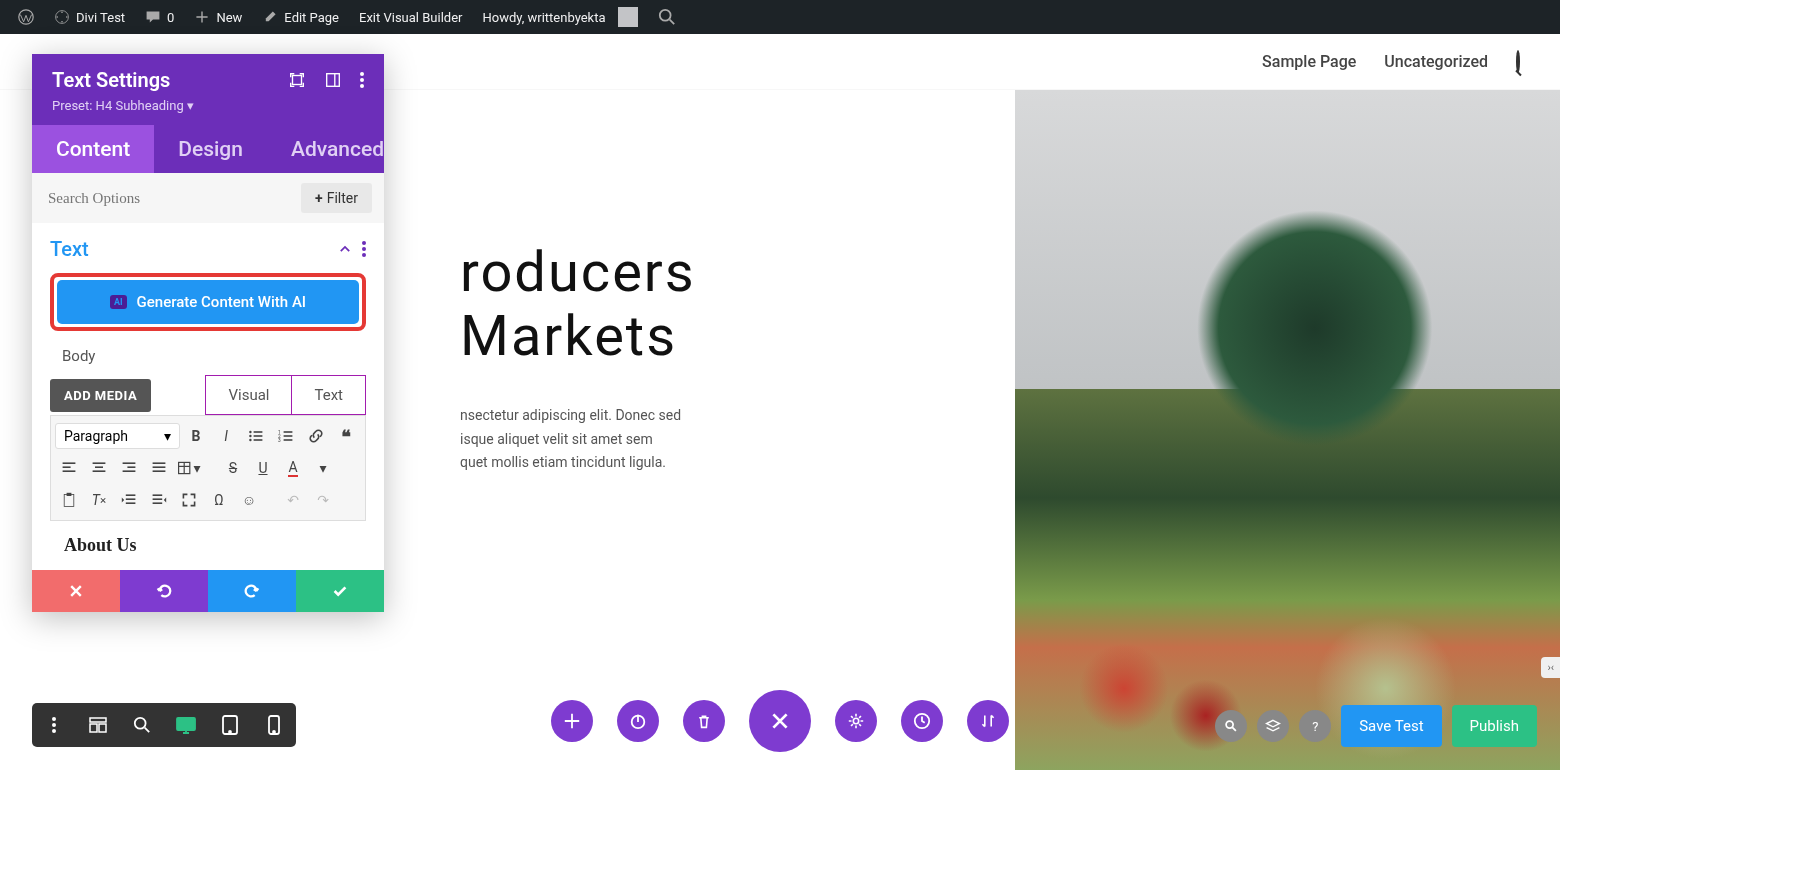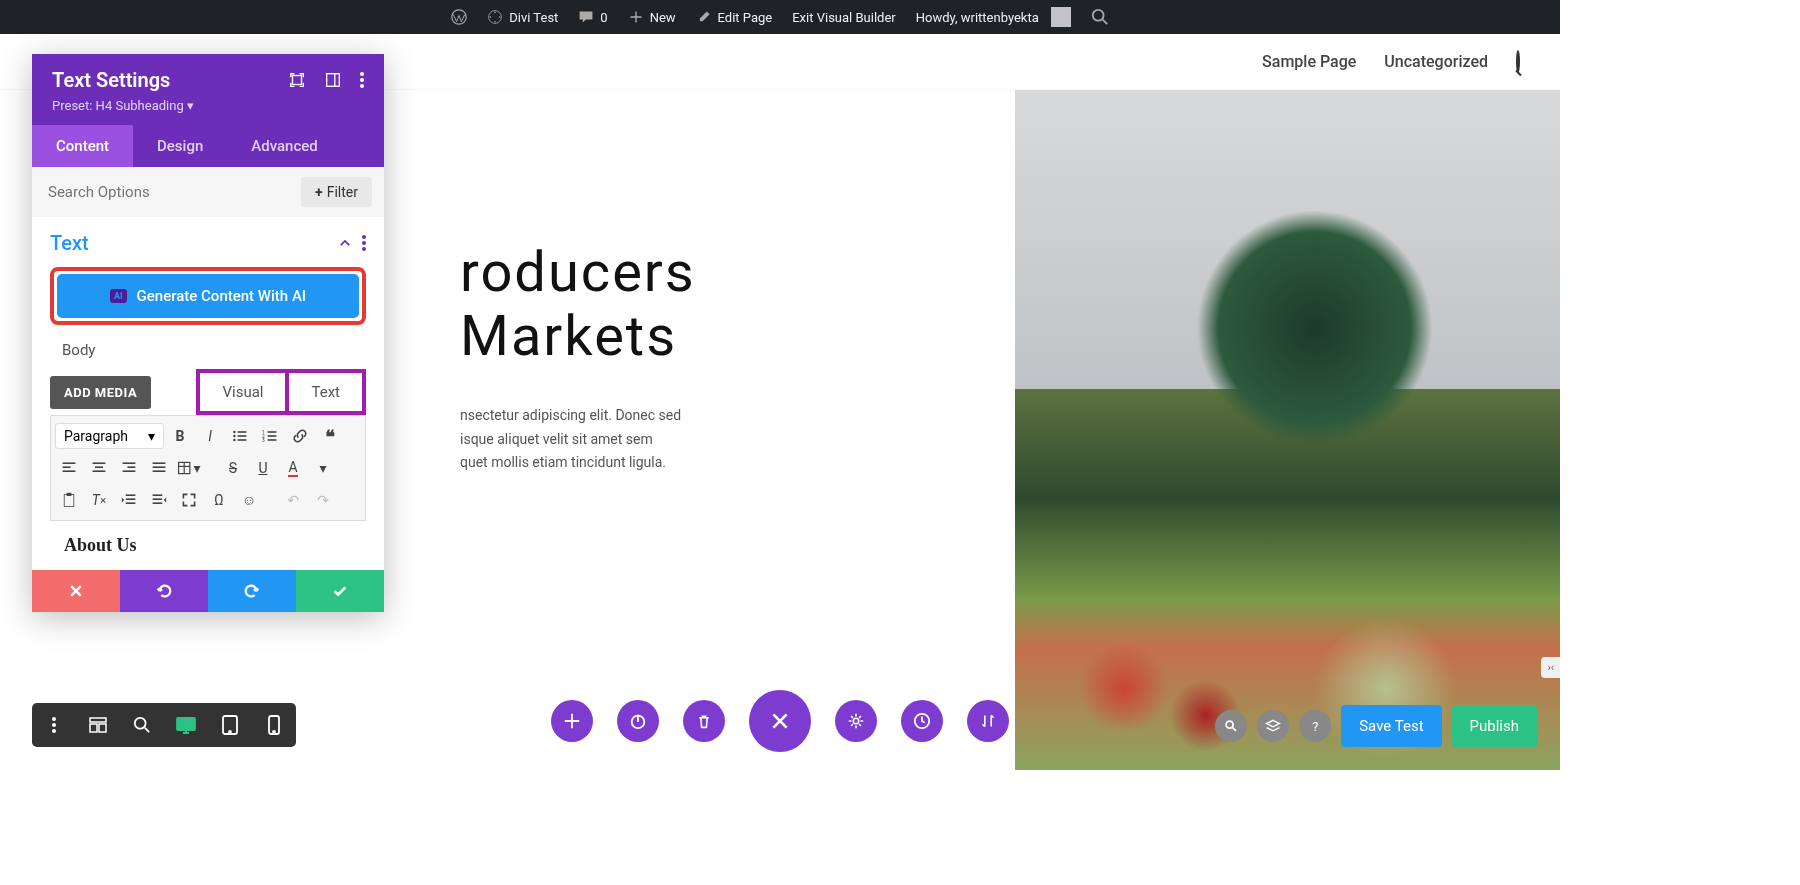--- a/index.html
+++ b/index.html
@@ -1,19 +1,19 @@
 <!DOCTYPE html>
 <html><head>
 <meta charset="utf-8">
 <style>
 * { margin: 0; padding: 0; box-sizing: border-box; font-family: -apple-system, BlinkMacSystemFont, "Segoe UI", Roboto, sans-serif; }
 body { width: 1560px; height: 770px; background: #fff; overflow: hidden; position: relative; }
 
 
-.admin-bar { height: 34px; background: #1d2327; color: #f0f0f1; display: flex; align-items: center; padding: 0 8px; font-size: 13px; justify-content: center; }
+.admin-bar { height: 34px; background: #1d2327; color: #f0f0f1; display: flex; align-items: center; padding: 0 8px; font-size: 13px; justify-content: flex-start; }
 .admin-left, .admin-right { display: flex; align-items: center; gap: 0; }
 .admin-item { display: flex; align-items: center; gap: 6px; padding: 0 10px; height: 34px; cursor: pointer; color: #f0f0f1; }
 .admin-icon { width: 16px; height: 16px; display: inline-flex; align-items: center; justify-content: center; }
 .avatar-sq { width: 20px; height: 20px; background: #c3c4c7; margin-left: 6px; }
 
 
 .top-nav { height: 56px; background: #fff; display: flex; align-items: center; justify-content: flex-end; padding: 0 40px 0 4px; gap: 28px; font-size: 16px; color: #444; border-bottom: 1px solid rgba(0,0,0,0.03); }
 .top-nav .nav-link { cursor: pointer; font-weight: 500; }
 .search-circle { width: 22px; height: 22px; border: 2px solid #333; border-radius: 50%; position: relative; }
 .search-circle:after { content: ''; position: absolute; width: 7px; height: 2px; background: #333; bottom: -3px; right: -4px; transform: rotate(45deg); }
@@ -30,48 +30,48 @@
 
 .settings-panel { position: absolute; left: 32px; top: 54px; width: 352px; background: #fff; box-shadow: 0 6px 30px rgba(0,0,0,0.25); border-radius: 0; z-index: 100; }
 .panel-header { background: #6c2eb9; color: #fff; padding: 14px 20px 12px; }
 .panel-title-row { display: flex; align-items: center; justify-content: space-between; }
 .panel-title { font-size: 20px; font-weight: 600; }
 .panel-icons { display: flex; gap: 18px; align-items: center; }
 .panel-icons span { cursor: pointer; display:inline-flex; }
 .panel-preset { font-size: 13px; margin-top: 6px; color: #e0d0f4; cursor: pointer; }
 
 .panel-tabs { display: flex; background: #6c2eb9; }
-.panel-tab { padding: 12px 24px; font-size: 15px; color: #e0d0f4; cursor: pointer; font-weight: 500; }
+.panel-tab { padding: 12px 24px; font-size: 21px; color: #e0d0f4; cursor: pointer; font-weight: 500; }
 .panel-tab.active { background: #9b51e0; color: #fff; }
 
 .search-row { display: flex; align-items: center; padding: 10px 12px; background: #f6f6f6; gap: 8px; }
-.search-row input { flex: 1; border: none; background: transparent; font-size: 15px; color: #1d4ed8; outline: none; padding: 6px 4px; }
+.search-row input { flex: 1; border: none; background: transparent; font-size: 15px; color: #1d4ed8; outline: none; padding: 6px 4px; font-family: Liberation Serif, serif; }
 .filter-btn { padding: 7px 14px; font-size: 14px; color: #333; background: #e8e8e8; border-radius: 3px; cursor: pointer; display: flex; align-items: center; gap: 4px; }
 
 .section-area { padding: 14px 18px 0; background: #fff; }
 .section-head { display: flex; align-items: center; justify-content: space-between; margin-bottom: 12px; }
 .section-title { color: #2196f3; font-size: 20px; font-weight: 500; }
 .section-head-icons { display: flex; gap: 10px; color: #6c2eb9; align-items:center; }
 .section-head-icons span { cursor:pointer; display:inline-flex; }
 
 .ai-btn-wrap { border: 4px solid #e53935; border-radius: 8px; padding: 3px; margin-bottom: 16px; }
 .ai-btn { background: #2196f3; color: #fff; padding: 13px; border-radius: 5px; text-align: center; font-size: 15px; font-weight: 500; cursor: pointer; display: flex; align-items: center; justify-content: center; gap: 10px; }
 .ai-badge { background: #4c1d95; color: #2196f3; font-size: 9px; font-weight: 700; padding: 2px 4px; border-radius: 3px; }
 
 .body-label { font-size: 15px; color: #555; margin-bottom: 10px; margin-left: 12px; }
 .editor-row { display: flex; align-items: center; justify-content: space-between; margin-bottom: 0; }
 .add-media-btn { background: #555; color: #fff; padding: 9px 14px; font-size: 13px; font-weight: 700; letter-spacing: 0.5px; cursor: pointer; border-radius: 3px; }
 .editor-mode-tabs { display: flex; }
-.editor-mode-tab { padding: 10px 22px; font-size: 15px; color: #555; border: 4px solid #a21caf; background: #fff; cursor: pointer; }
+.editor-mode-tab { padding: 10px 22px; font-size: 15px; color: #555; border: 1px solid #a21caf; background: #fff; cursor: pointer; }
 .editor-mode-tab:first-child { border-right: none; }
 
 .toolbar { border: 1px solid #ddd; background: #f6f6f6; padding: 4px; }
 .toolbar-row { display: flex; gap: 2px; align-items: center; padding: 2px 0; }
 .tb-btn { width: 28px; height: 28px; display: inline-flex; align-items: center; justify-content: center; cursor: pointer; border-radius: 3px; color: #444; font-size: 14px;}
-.tb-select { padding: 4px 8px; font-size: 14px; background: #fff; border: 1px solid #ddd; border-radius: 3px; cursor: pointer; display: flex; align-items: center; gap: 20px; }
+.tb-select { padding: 4px 8px; font-size: 14px; background: #fff; border: 1px solid #ddd; border-radius: 3px; cursor: pointer; display: flex; align-items: center; gap: 36px; }
 
 .editor-content { padding: 14px; font-family: Georgia, serif; font-size: 18px; font-weight: 700; color: #222; }
 
 .panel-footer { display: flex; height: 42px; }
 .foot-btn { flex: 1; display: flex; align-items: center; justify-content: center; cursor: pointer; color: #fff; font-size: 16px; }
 .foot-cancel { background: #f26c6c; }
 .foot-undo { background: #7e3bd0; }
 .foot-redo { background: #2196f3; }
 .foot-save { background: #2cc185; }
 

